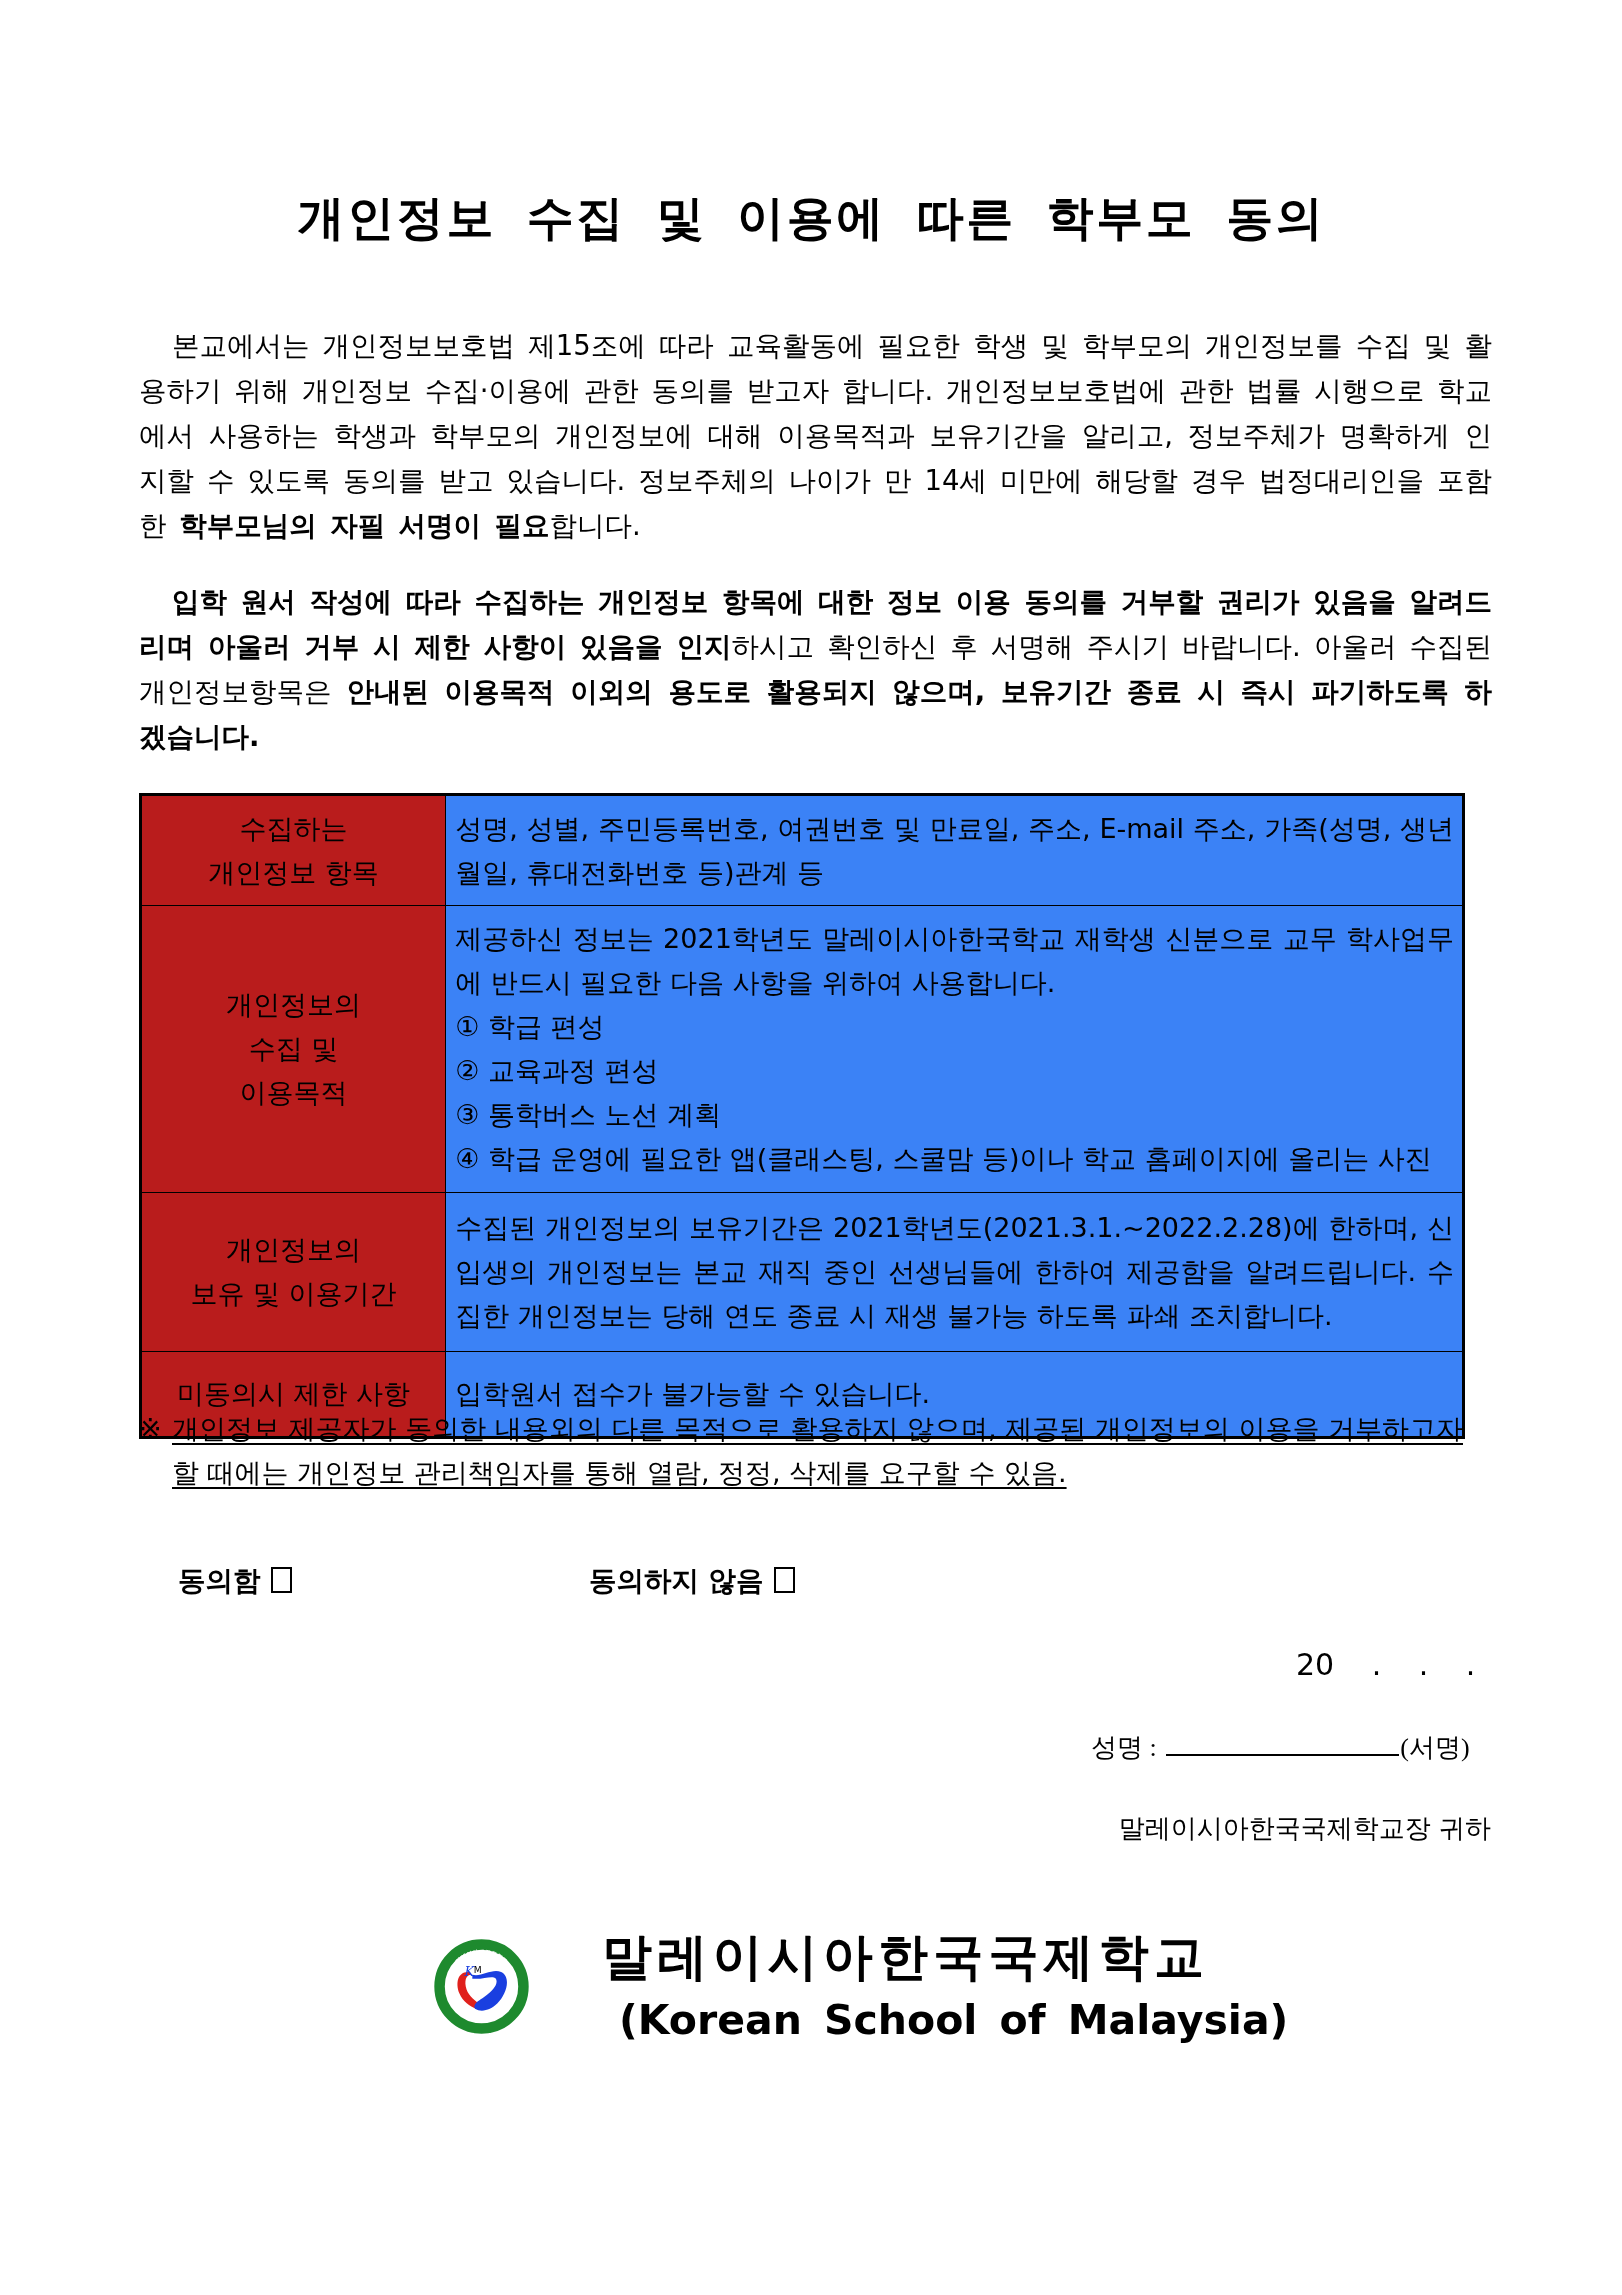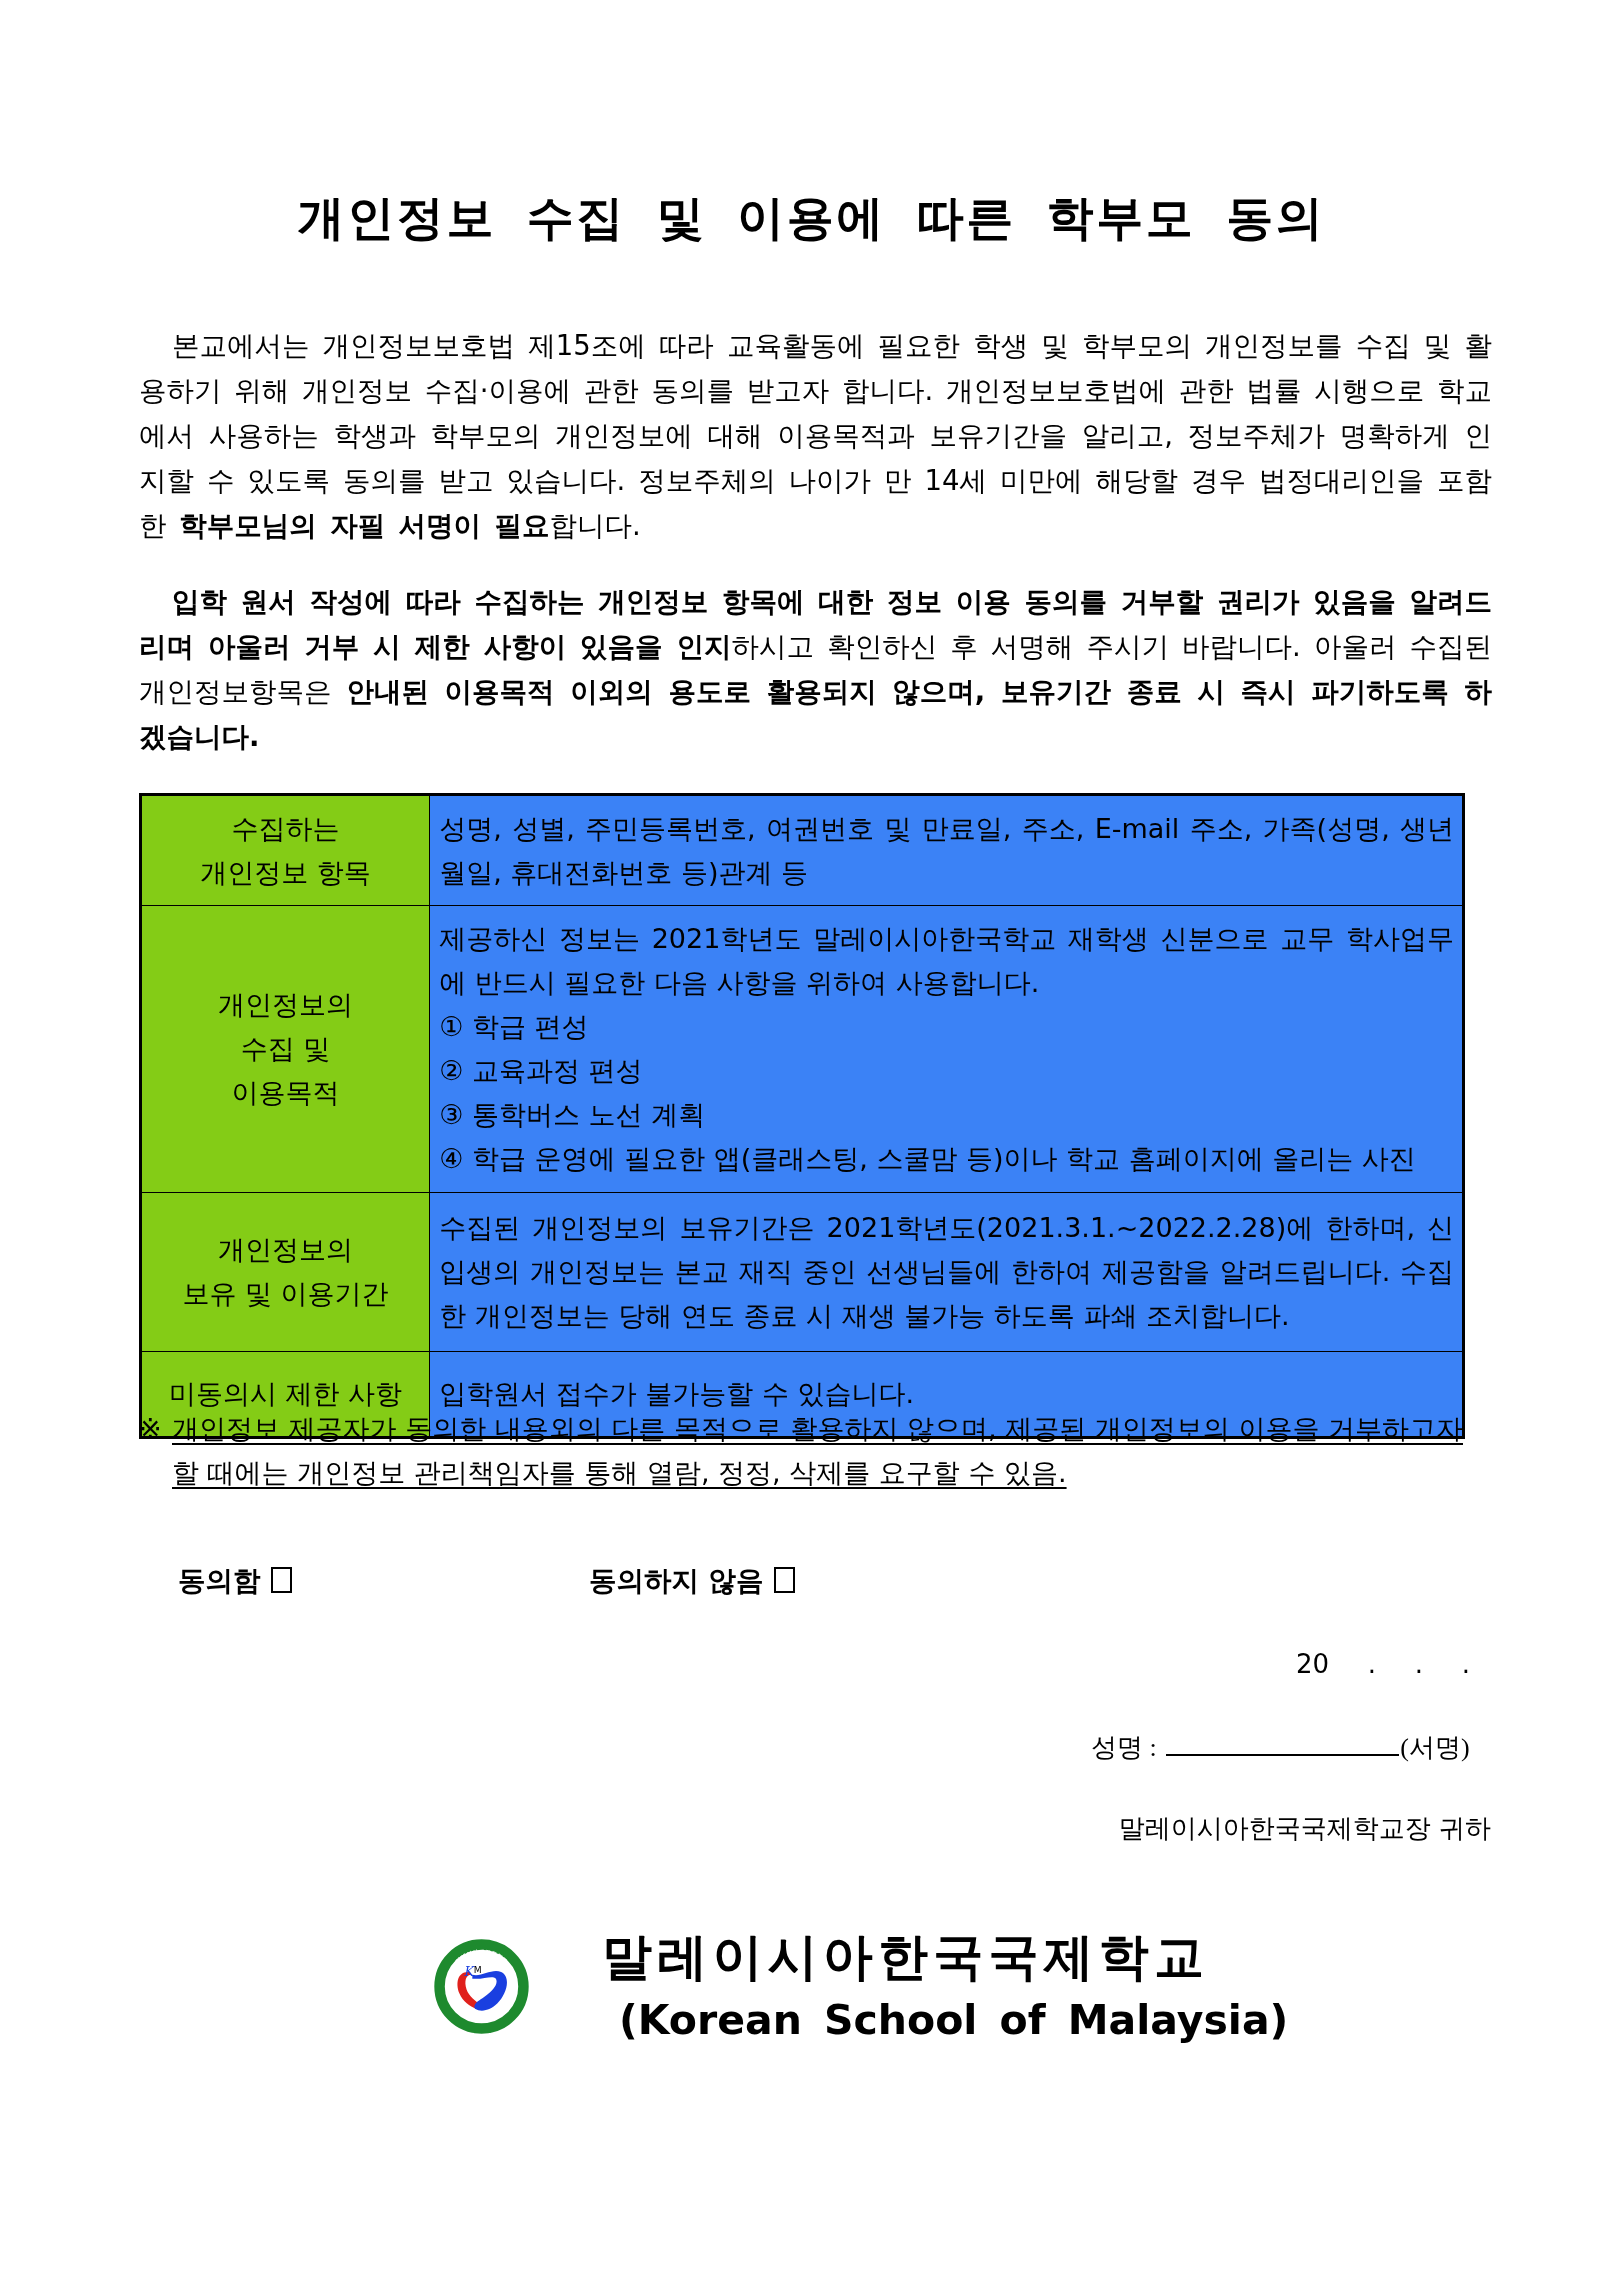--- a/index.html
+++ b/index.html
@@ -30,22 +30,22 @@
       border-collapse: collapse;
       border: 3.3px solid #000000;
       font-size: 27px;
     }
     table.info td {
       border: 1.3px solid #000000;
       vertical-align: middle;
       line-height: 44px;
     }
     table.info td.head {
-      background: #84cc16; width: 275px; text-align: center;
-      padding: 0 6px;
+      background: #b91c1c; width: 275px; text-align: center;
+      padding: 0 14px;
     }
     table.info td.body {
       background: #3b82f6; text-align: justify; text-align-last: left;
       padding: 5.2px 7.9px 5.2px 9.2px;
     }
     .row1 td { height: 99px; }
     .row2 td { height: 275px; }
     .row3 td { height: 148px; }
     .row4 td { height: 73px; }
     .list-item { display: block; }
@@ -62,21 +62,21 @@
     }
 
     .consent { top: 1561px; font-size: 27.5px; font-weight: bold; line-height: 39px; }
     .consent .box {
       display: inline-block; width: 17px; height: 22px;
       border: 2px solid #000; margin-left: 10.5px; vertical-align: -2.6px;
     }
     #consent-agree { left: 178px; }
     #consent-disagree { left: 589px; }
 
-    .date-line { top: 1645px; left: 1296px; font-size: 26px; line-height: 39px; }
+    .date-line { top: 1645px; left: 1296px; font-size: 30px; line-height: 39px; }
     .date-line .dot { display: inline-block; width: 47px; text-align: right; }
     .sign-line { top: 1728px; left: 1091px; font-size: 26px; line-height: 39px; font-family: Liberation Serif, serif; }
     .sign-line .blank {
       display: inline-block; width: 233px; border-bottom: 2px solid #000;
       height: 26px; vertical-align: baseline; margin: 0 1.3px 0 9.2px;
     }
     .addressee { top: 1809px; left: 1091px; width: 400px; text-align: right; font-size: 26px; line-height: 39px; }
 
     .logo { left: 433px; top: 1938px; width: 97px; height: 97px; }
     .school-ko {

